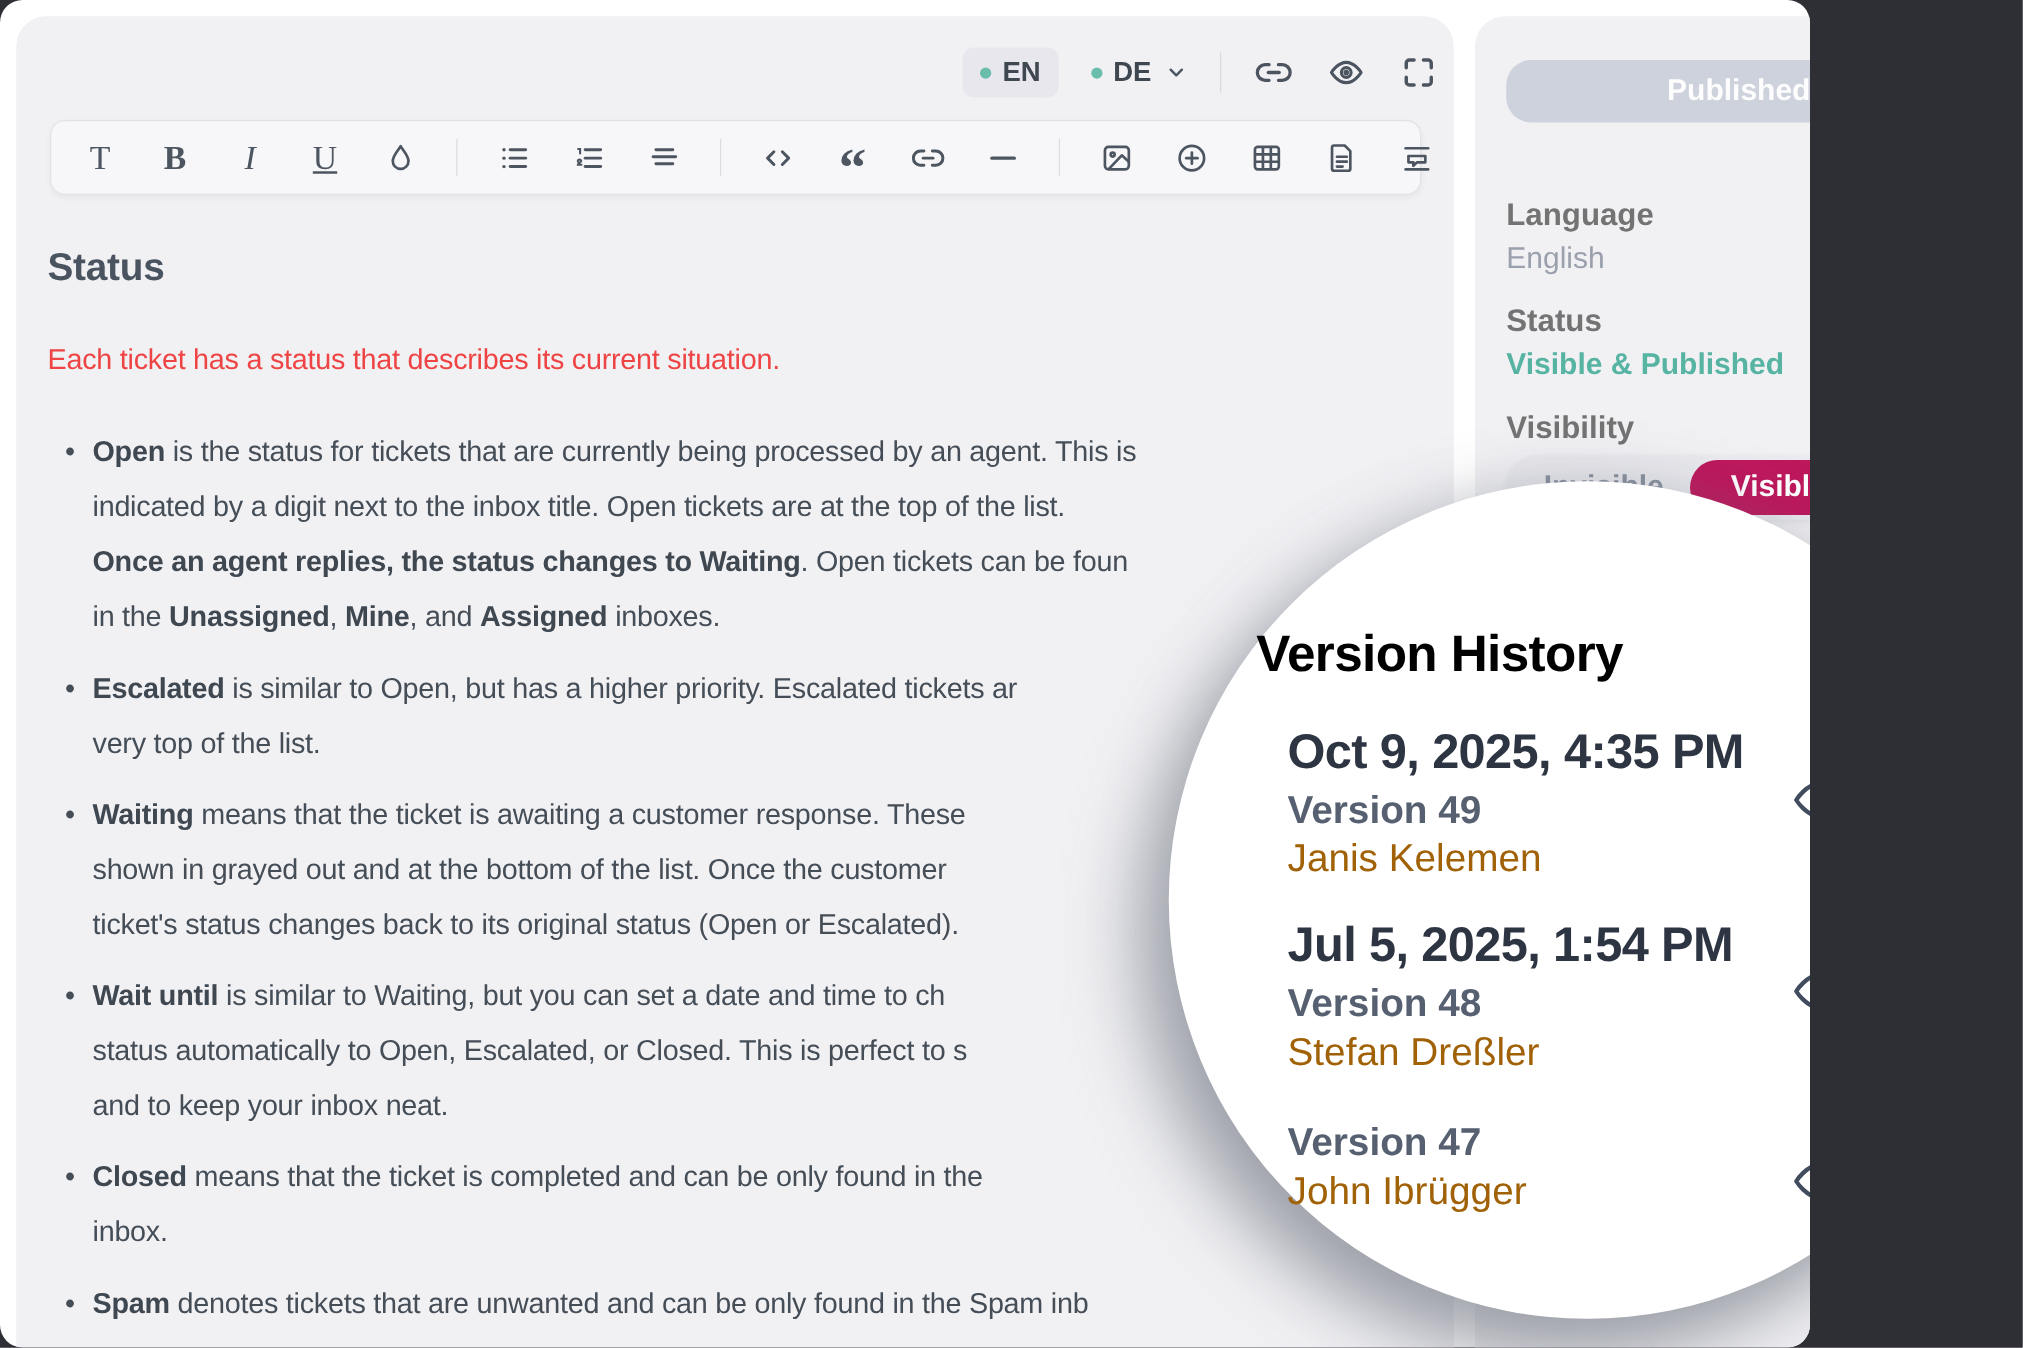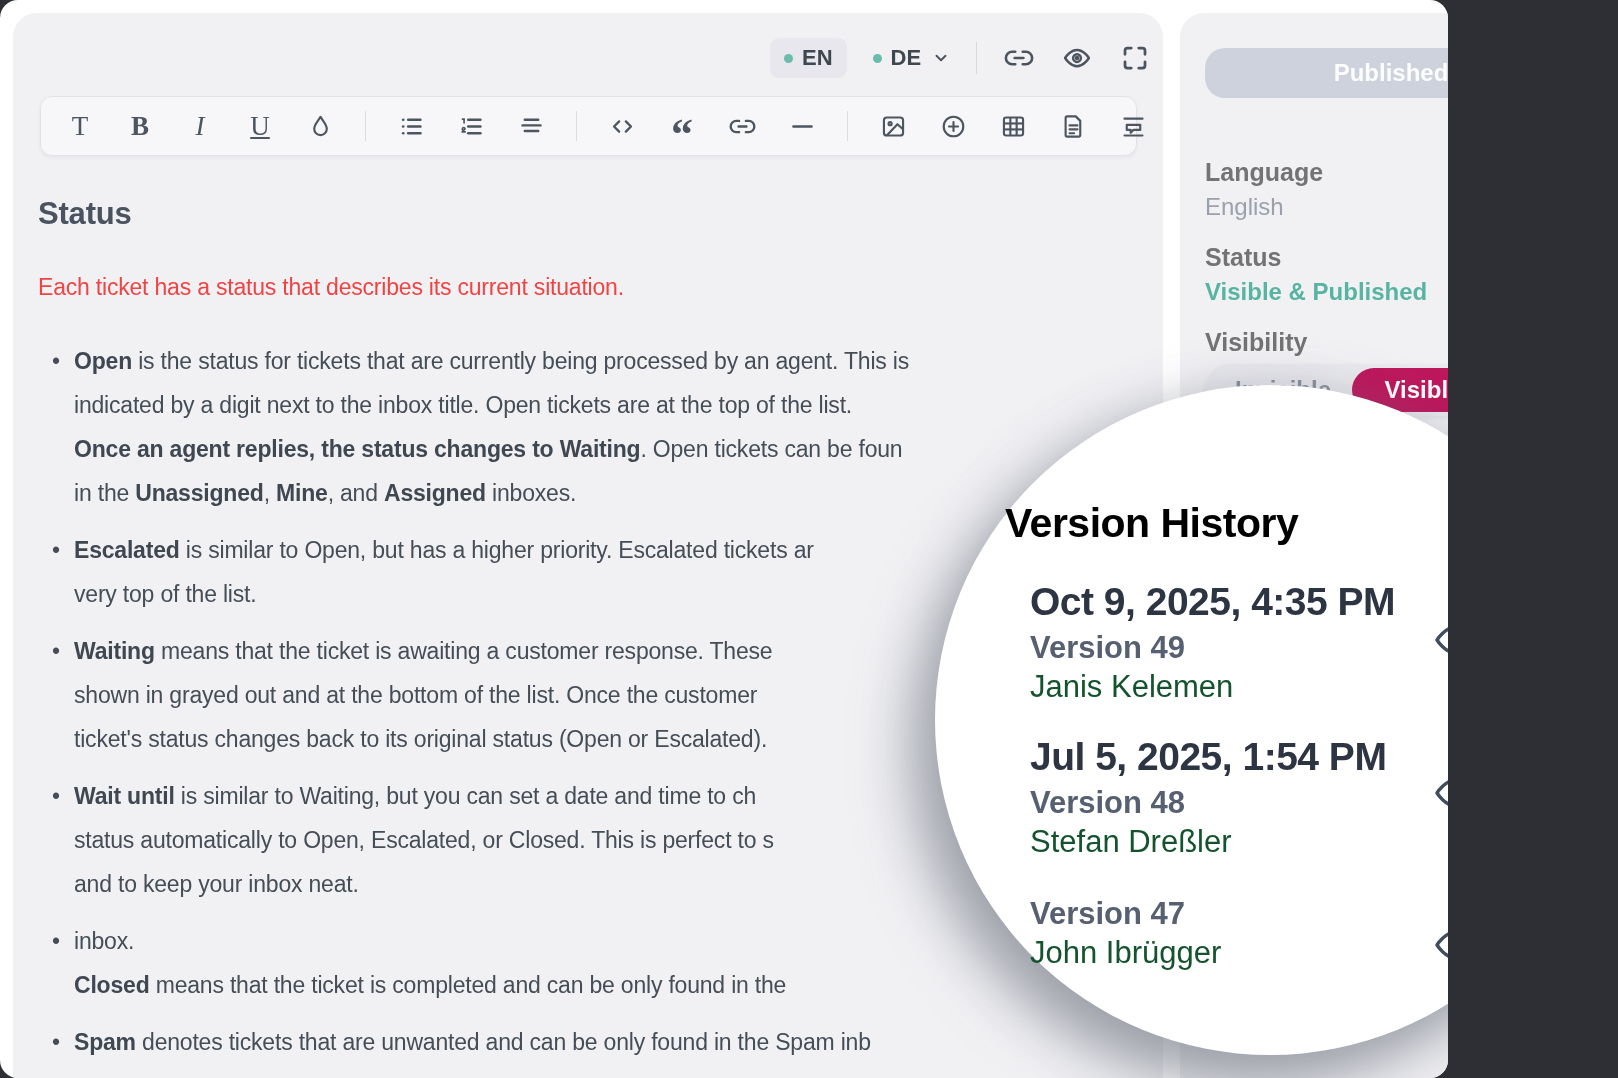--- a/index.html
+++ b/index.html
@@ -44,21 +44,21 @@
   .toggle{position:absolute;left:1205px;top:364px;width:296px;height:52px;border-radius:26px;background:#eaeaef;box-shadow:0 2px 5px rgba(40,45,60,.07);z-index:1;}
   .tog-off{position:absolute;left:0;top:0;width:156px;height:52px;display:flex;align-items:center;justify-content:center;font-size:24px;font-weight:bold;color:#8a92a0;cursor:pointer;}
   .tog-on{position:absolute;left:147px;top:4px;width:142px;height:44px;border-radius:22px;background:#be185d;display:flex;align-items:center;justify-content:center;font-size:24px;font-weight:bold;color:#ffffff;cursor:pointer;}
 
   
   .lens{position:absolute;left:935px;top:385px;width:670px;height:670px;border-radius:50%;background:#ffffff;box-shadow:-26px 30px 55px rgba(115,120,132,.5), 0 14px 60px rgba(90,95,108,.35);z-index:10;}
   .vh-title{position:absolute;left:1005px;top:500px;font-size:41px;font-weight:bold;color:#000000;z-index:11;letter-spacing:-0.5px;}
   .vh-entry{position:absolute;left:1030px;width:420px;z-index:11;}
   .vh-date{font-size:39px;font-weight:bold;color:#2d3543;letter-spacing:-0.5px;white-space:nowrap;}
   .vh-version{font-size:31px;font-weight:bold;color:#566071;margin-top:6px;}
-  .vh-author{font-size:31px;color:#14532d;margin-top:3px;}
+  .vh-author{font-size:31px;color:#a16207;margin-top:3px;}
   .vh-icons{position:absolute;width:120px;height:48px;display:flex;gap:18px;z-index:12;color:#414c5e;}
   .vh-icons .vicon{width:48px;height:48px;cursor:pointer;}
   .vh-icons svg{width:48px;height:48px;}
 </style>
 </head>
 <body>
 
 <div class="stage">
 
   <div class="card main-card"></div>
@@ -229,22 +229,22 @@
           <span class="bline"><span></span><span class="b">Waiting</span><span> means that the ticket is awaiting a customer response. These</span></span>
           <span class="bline"><span>shown in grayed out and at the bottom of the list. Once the customer</span></span>
           <span class="bline"><span>ticket's status changes back to its original status (Open or Escalated).</span></span>
         </li>
         <li>
           <span class="bline"><span></span><span class="b">Wait until</span><span> is similar to Waiting, but you can set a date and time to ch</span></span>
           <span class="bline"><span>status automatically to Open, Escalated, or Closed. This is perfect to s</span></span>
           <span class="bline"><span>and to keep your inbox neat.</span></span>
         </li>
         <li>
+          <span class="bline"><span></span><span class="b">Closed</span><span> means that the ticket is completed and can be only found in the</span></span>
           <span class="bline"><span>inbox.</span></span>
-          <span class="bline"><span></span><span class="b">Closed</span><span> means that the ticket is completed and can be only found in the</span></span>
         </li>
         <li>
           <span class="bline"><span></span><span class="b">Spam</span><span> denotes tickets that are unwanted and can be only found in the Spam inb</span></span>
         </li>
       </ul>
   </div>
 
   <div class="pub-btn">Published</div>
   <div class="slabel" style="top:158px;">Language</div>
   <div class="svalue muted" style="top:193px;font-weight:normal;">English</div>

